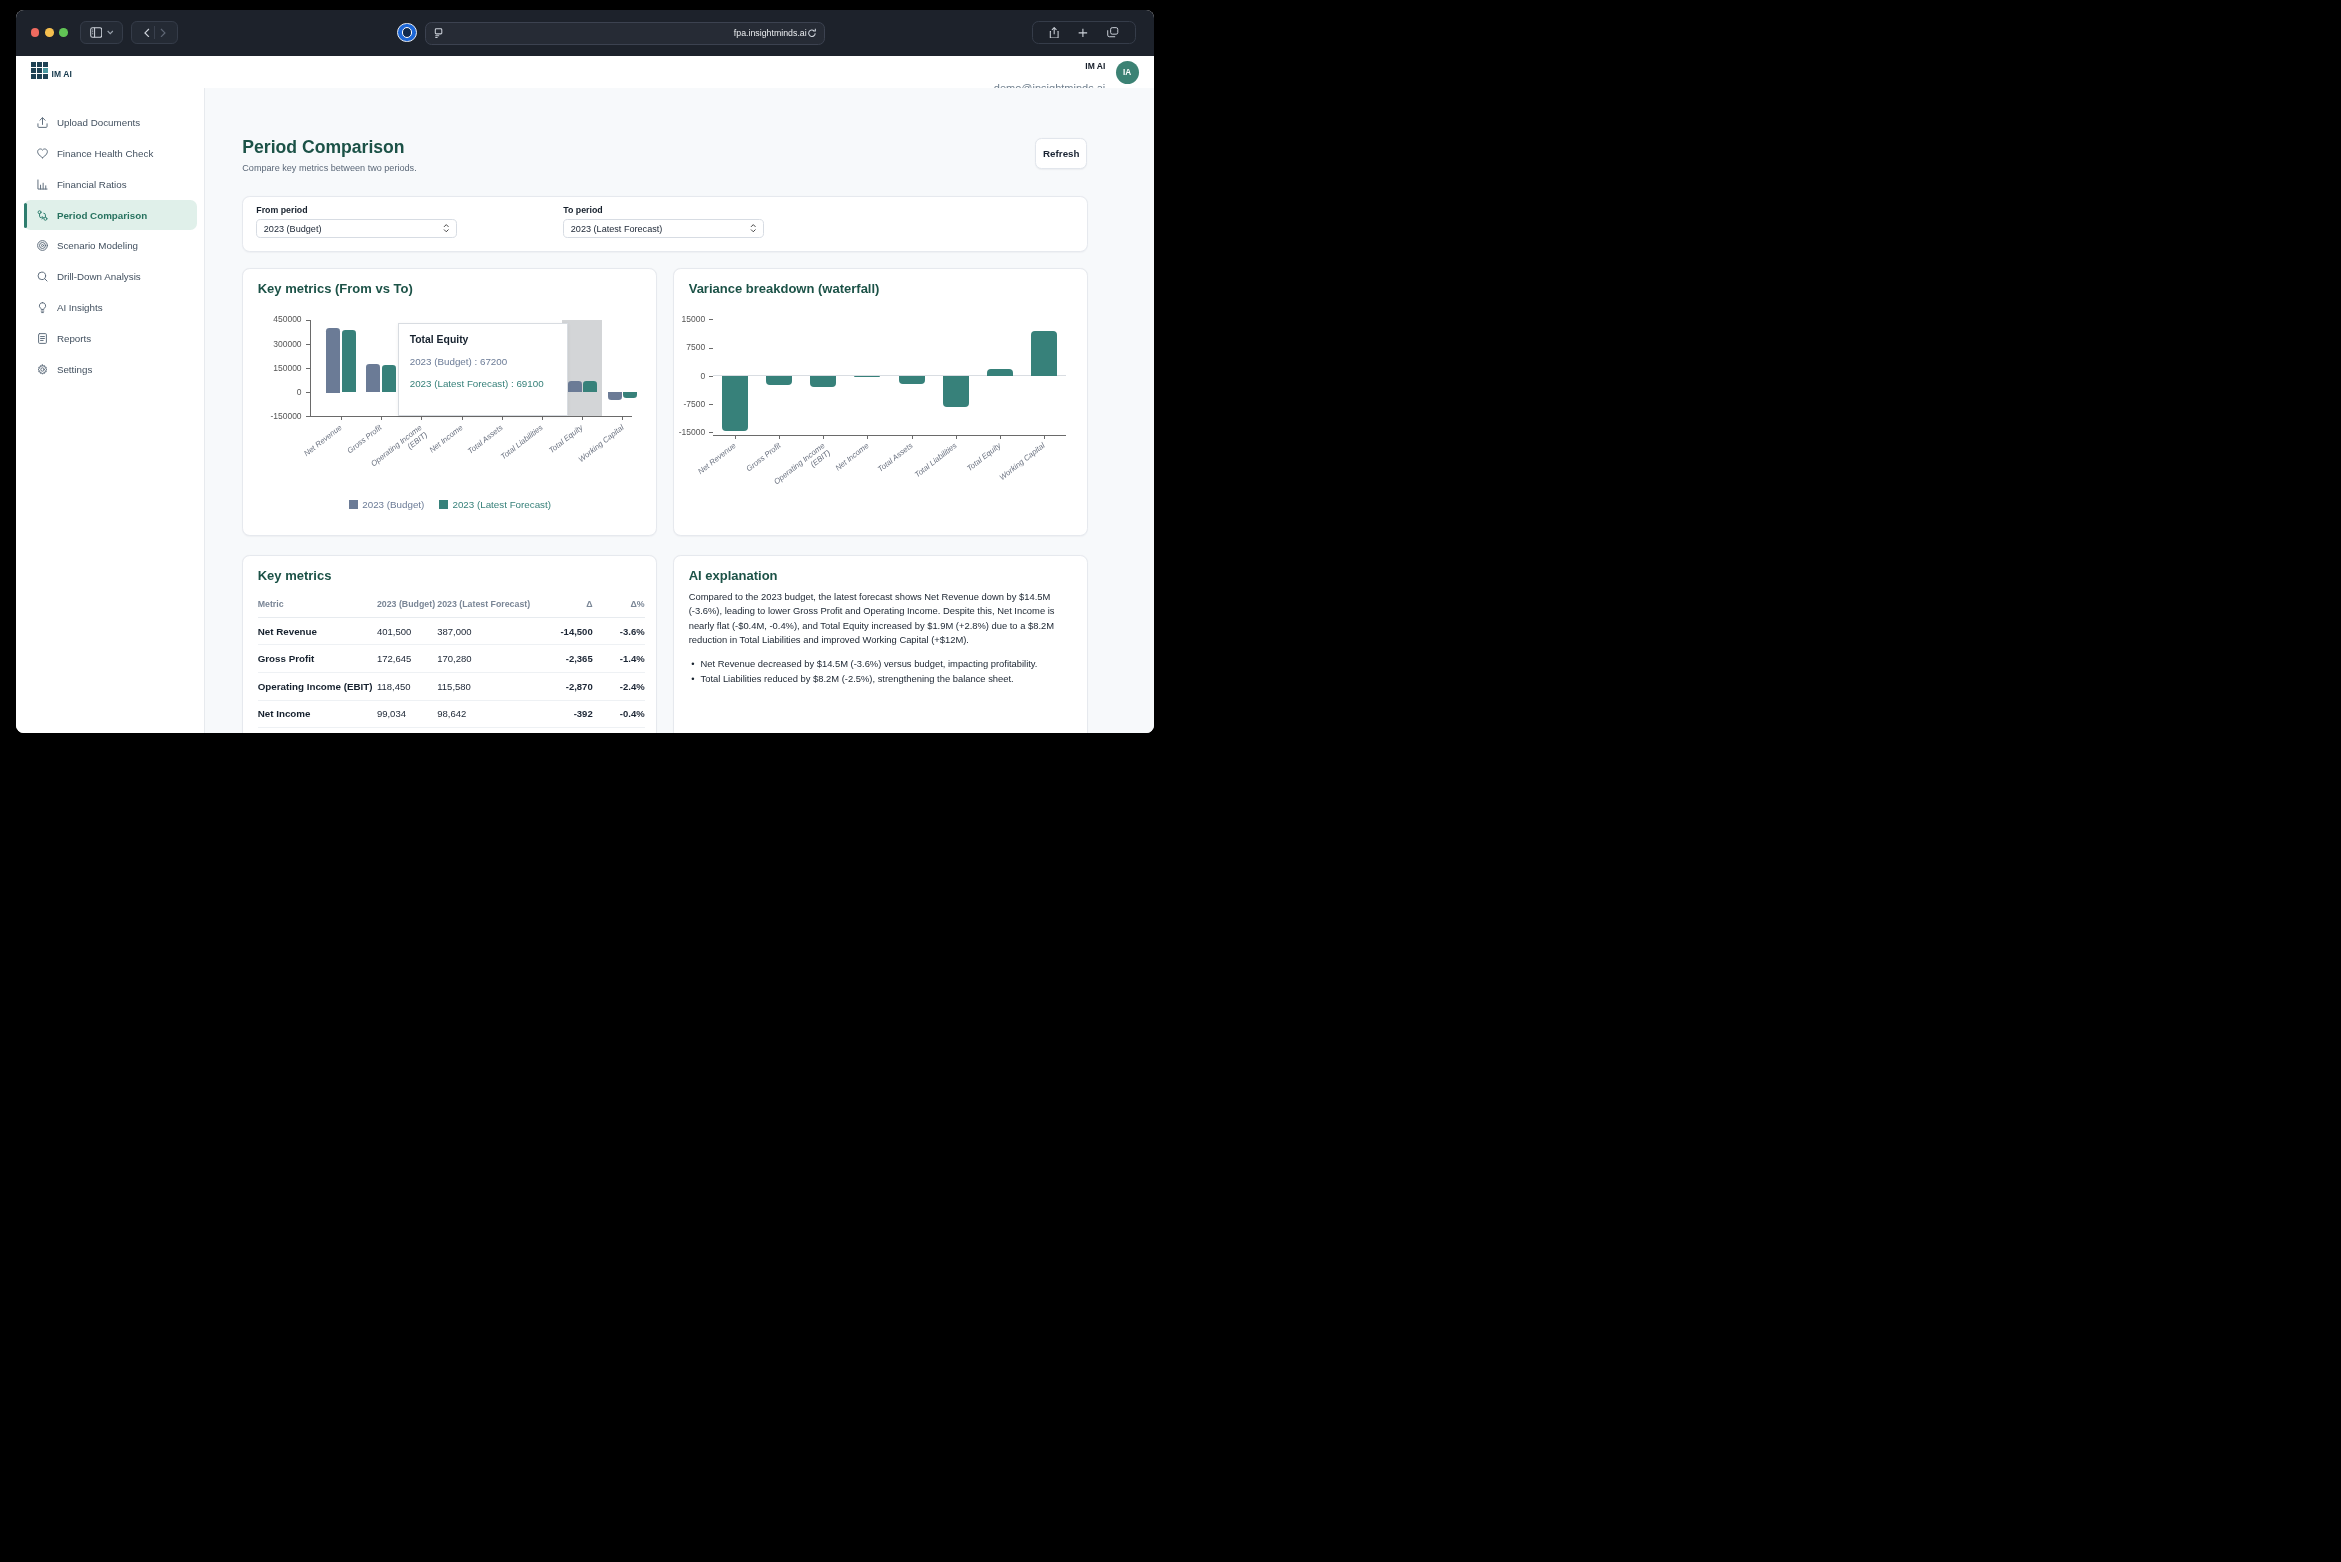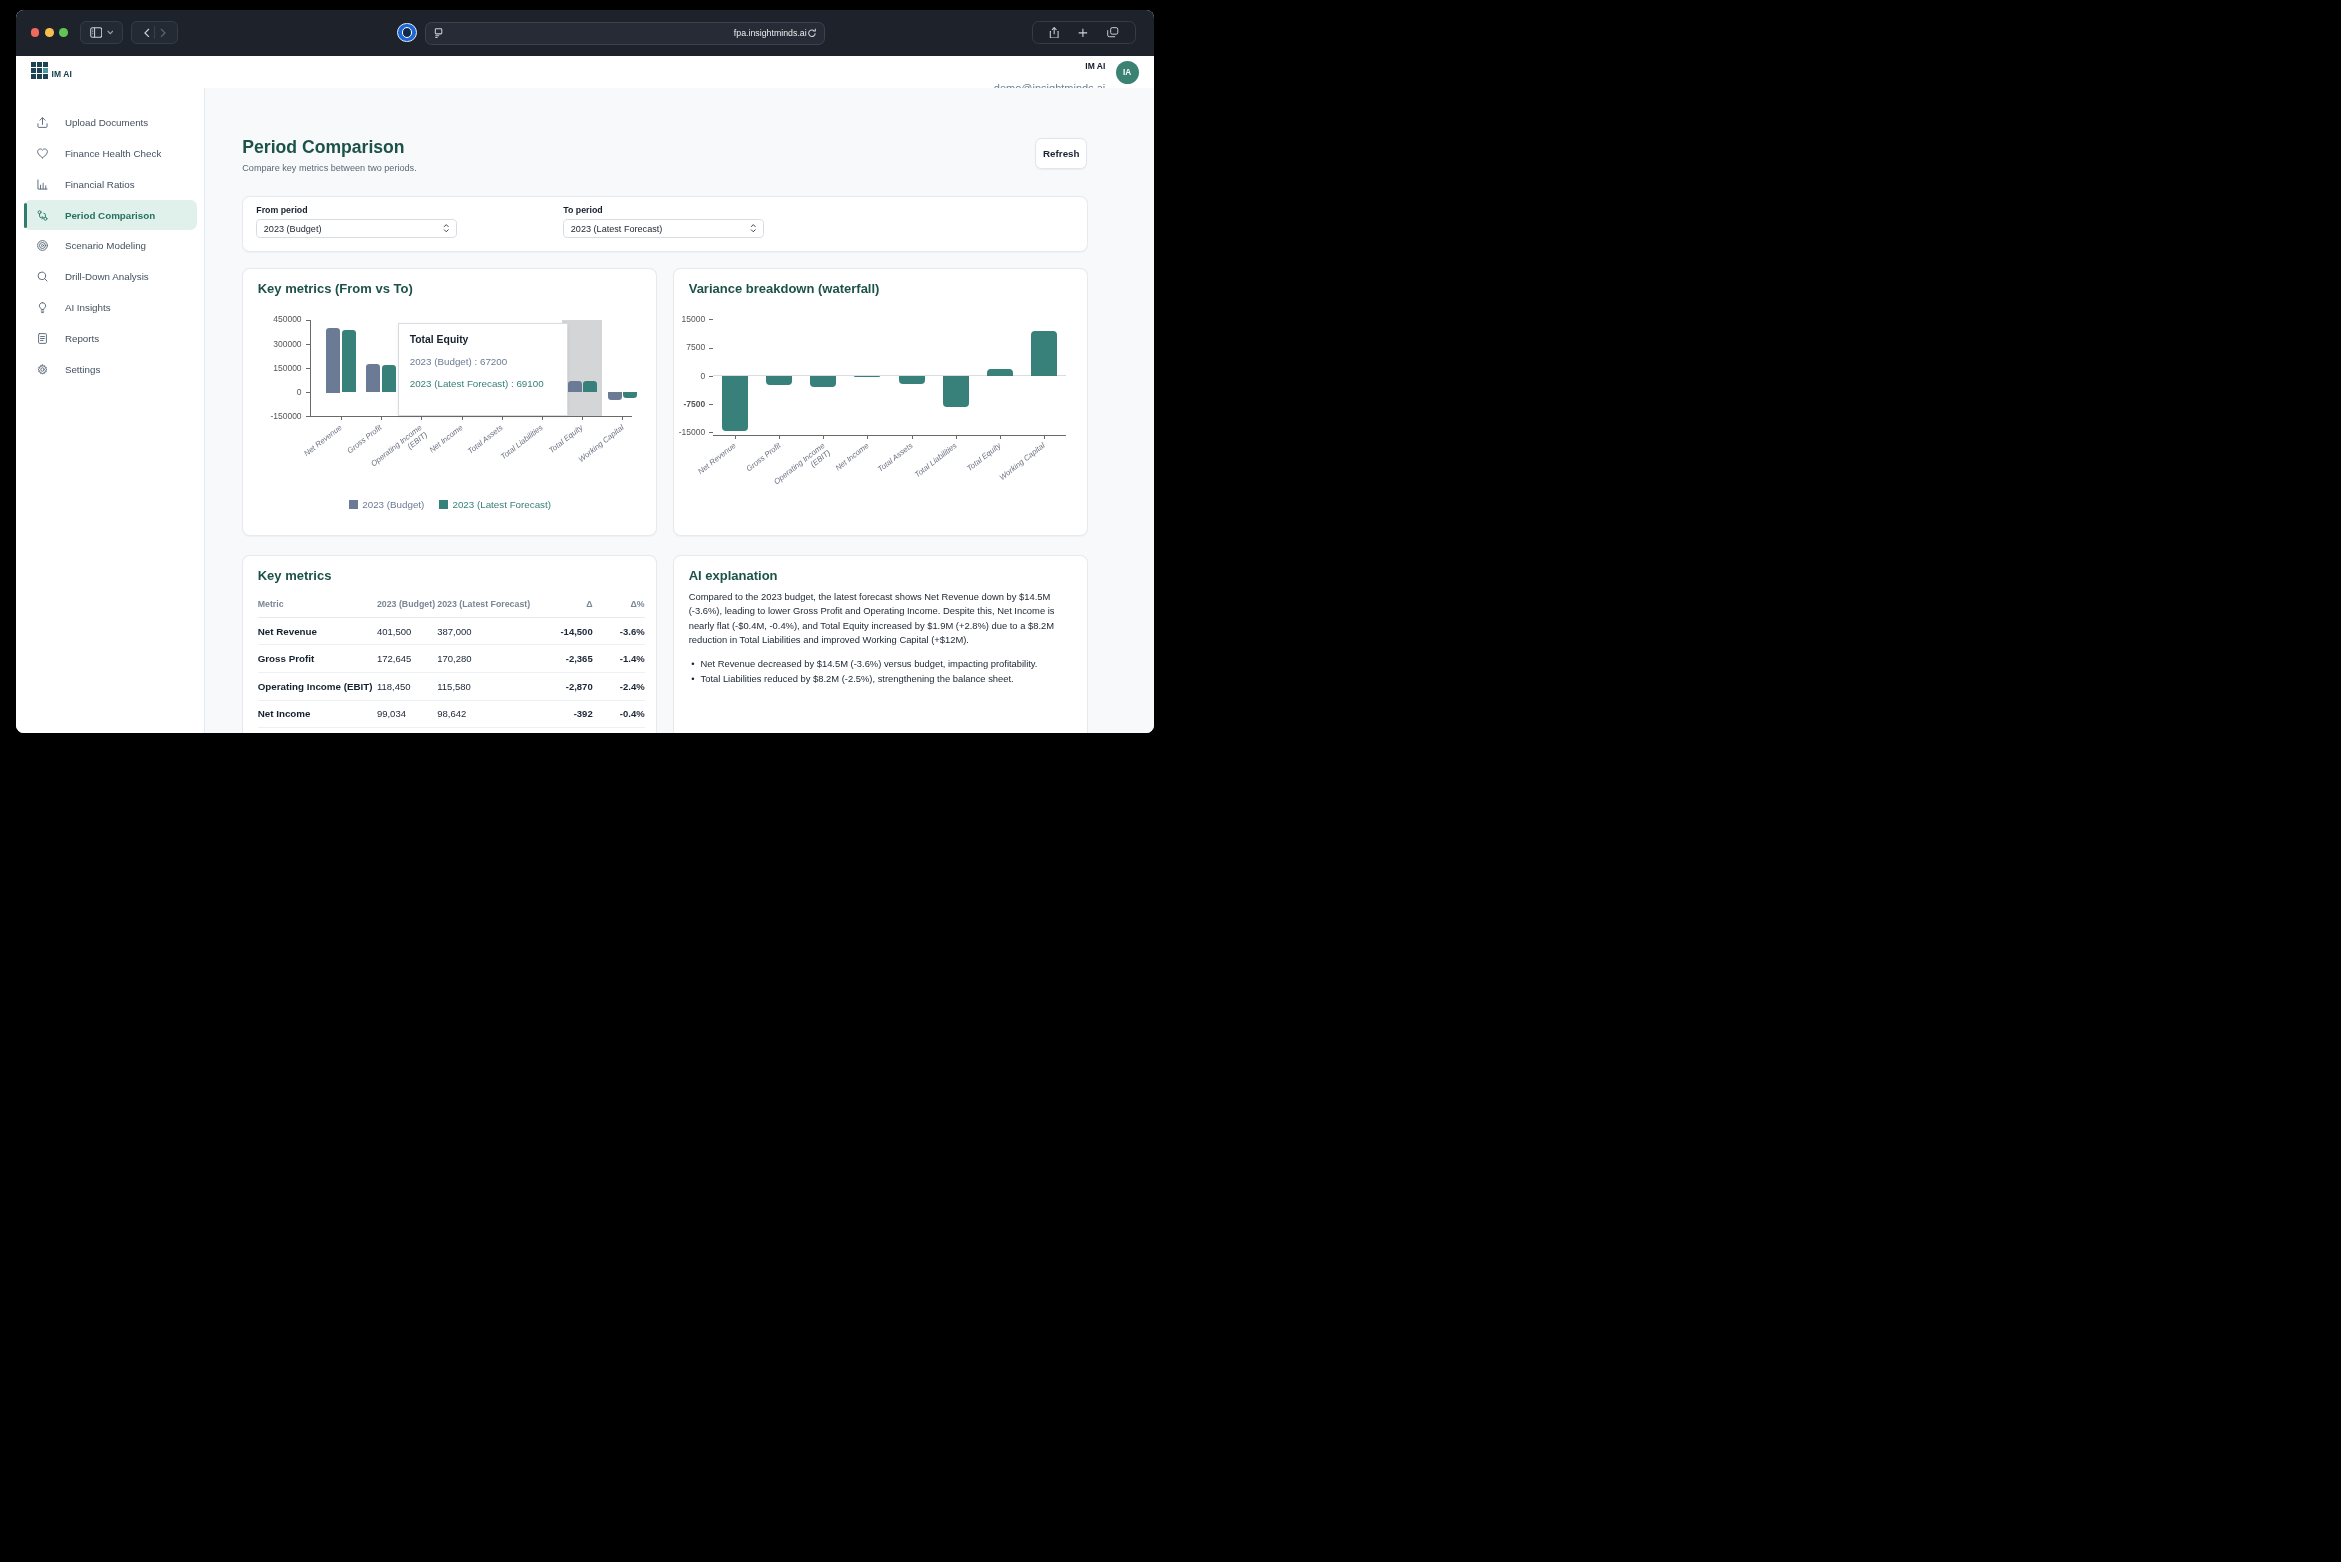--- a/index.html
+++ b/index.html
@@ -29,21 +29,21 @@
   .logo-grid span { background:#1e4254; }
   .logo-grid span.teal { background:#4a98a0; }
   .logo-text { font-size:8.5px; font-weight:800; color:#173a4d; letter-spacing:0.1px; margin-left:1.3px; }
   .userbox { position:absolute; right:49px; top:5.2px; text-align:right; }
   .user-name { font-size:8.5px; font-weight:800; color:#141c28; }
   .user-email { font-size:11px; color:#71808f; margin-top:11px;text-align:right; }
   .avatar { position:absolute; right:15.7px; top:5.2px; width:23px; height:23px; border-radius:50%; background:#3c8274; color:#fff; font-size:8.2px; font-weight:700; display:flex; align-items:center; justify-content:center; }
 
   
   .sidebar { position:absolute; left:0; top:78px; width:189px; height:645px; background:#fff; border-right:0.7px solid #e7eaee; padding-top:19.6px; }
-  .side-item { position:relative; height:31px; display:flex; align-items:center; gap:16px; padding-left:19.6px; color:#42505f; font-size:9.8px; cursor:pointer; }
+  .side-item { position:relative; height:31px; display:flex; align-items:center; gap:8px; padding-left:19.6px; color:#42505f; font-size:9.8px; cursor:pointer; }
   .side-item svg { flex:0 0 auto; stroke:#5d6b7a; }
   .side-item.active { margin:0 7.8px; padding-left:11.8px; height:30px; background:#e0f0ea; border-radius:6.5px; color:#27725f; font-weight:600; }
   .side-item.active svg { stroke:#2e7d6e; }
   .side-item.active::before { content:""; position:absolute; left:0; top:2.6px; bottom:2.6px; width:3.3px; border-radius:2.6px; background:#2e7d6e; }
 
   
   .main { position:absolute; left:189px; top:78px; width:950px; height:645px; background:#f7f9fb; overflow:hidden; }
   .page-title { position:absolute; left:37px; top:49px; font-size:17.6px; font-weight:800; color:#1c5247; }
   .page-sub { position:absolute; left:37px; top:75px; font-size:9.1px; color:#5b6878; }
   .refresh-btn { position:absolute; left:830px; top:50px; width:52px; height:31px; background:#fff; border:0.7px solid #e2e6ec; border-radius:6.5px; font-size:9.8px; font-weight:700; color:#1a2433; display:flex; align-items:center; justify-content:center; cursor:pointer; box-shadow:0 0.7px 1.3px rgba(16,24,40,.05); }
@@ -364,21 +364,21 @@
       <div class="card-title">Variance breakdown (waterfall)</div>
       <div class="plot" id="chart-right">
           <div class="axis-line" style="left: 39px; top: 162px; width: 353px; height: 1px;"></div>
           <div class="ytick-dash" style="left: 35px; top: 46px;"></div>
           <div class="ytick-label" style="left: -9.1px; top: 41px;">15000</div>
           <div class="ytick-dash" style="left: 35px; top: 75px;"></div>
           <div class="ytick-label" style="left: -9.1px; top: 69px;">7500</div>
           <div class="ytick-dash" style="left: 35px; top: 103px;"></div>
           <div class="ytick-label" style="left: -9.1px; top: 98px;">0</div>
           <div class="ytick-dash" style="left: 35px; top: 131px;"></div>
-          <div class="ytick-label" style="left: -9.1px; top: 126px; font-weight: bold;">-7500</div>
+          <div class="ytick-label" style="left: -9.1px; top: 126px;">-7500</div>
           <div class="ytick-dash" style="left: 35px; top: 159px;"></div>
           <div class="ytick-label" style="left: -9.1px; top: 154px;">-15000</div>
           <div class="zero-line" style="left: 39px; top: 102px; width: 353px;"></div>
           <div class="xtick-dash" style="left: 61px; top: 162px;"></div>
           <div class="bar" style="left: 48px; top: 103px; width: 26px; height: 55px; background: rgb(55, 129, 122); border-radius: 0px 0px 3.9px 3.9px;"></div>
           <div class="cat-label" style="left: -28px; top: 168px;">Net Revenue</div>
           <div class="xtick-dash" style="left: 105px; top: 162px;"></div>
           <div class="bar" style="left: 92px; top: 103px; width: 26px; height: 9px; background: rgb(55, 129, 122); border-radius: 0px 0px 3.9px 3.9px;"></div>
           <div class="cat-label" style="left: 16.5px; top: 168px;">Gross Profit</div>
           <div class="xtick-dash" style="left: 149px; top: 162px;"></div>

